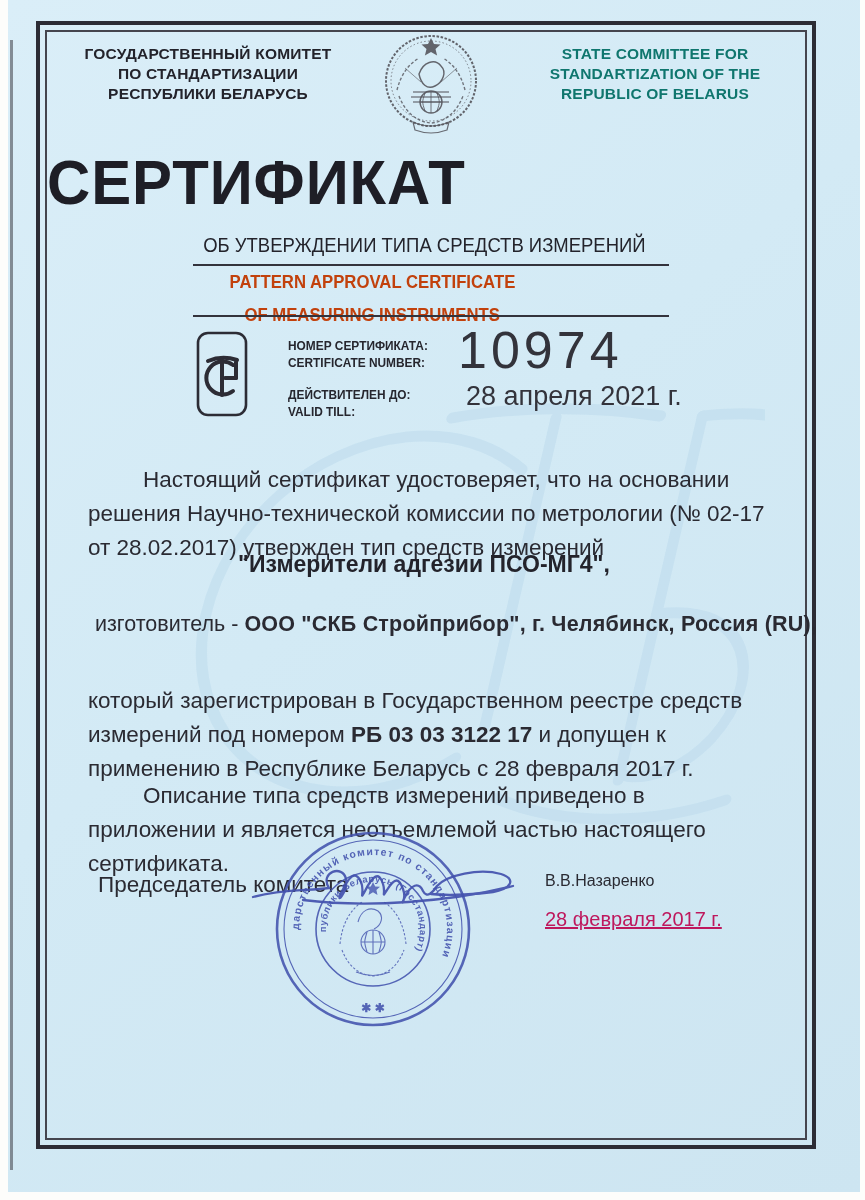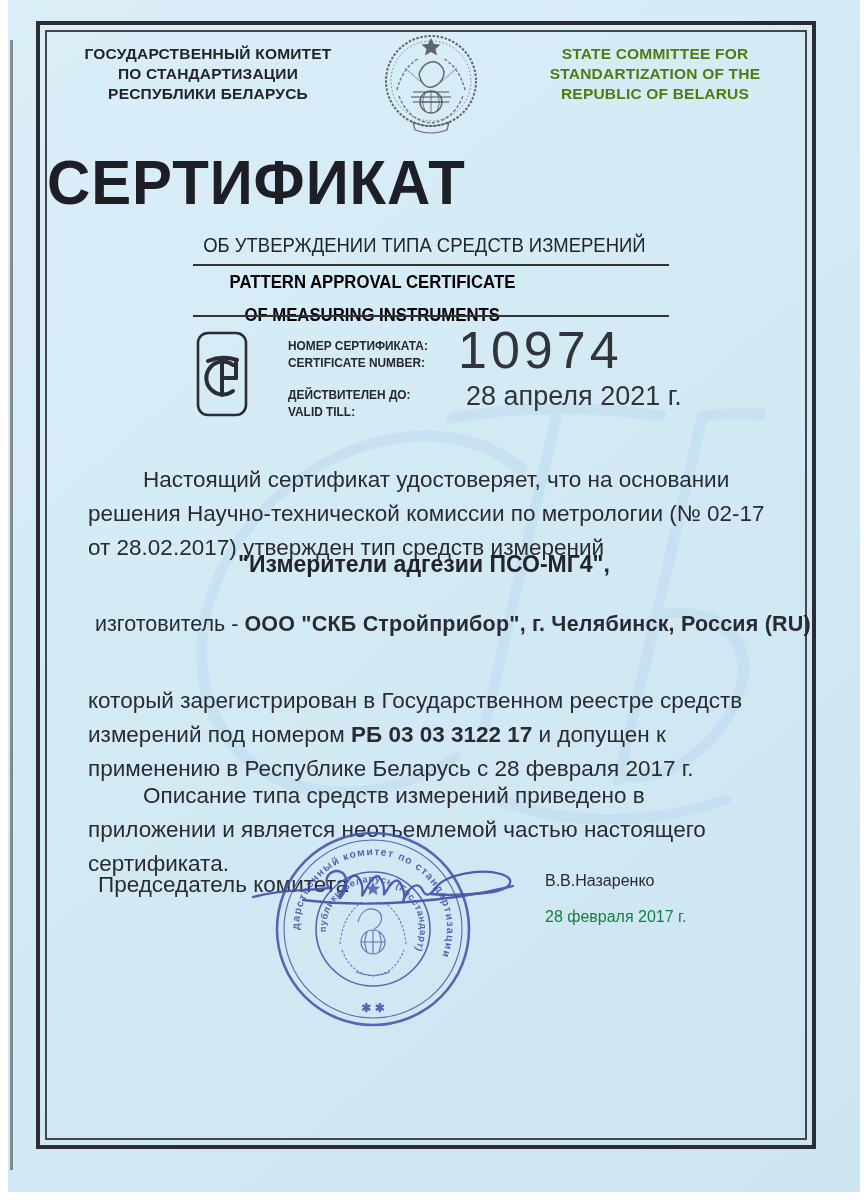--- a/index.html
+++ b/index.html
@@ -10,53 +10,53 @@
   .scan-edge{position:absolute;left:10px;top:40px;width:3px;height:1130px;background:#3c3c44;opacity:.55;}
   .frame-outer{position:absolute;left:36px;top:21px;width:772px;height:1120px;border:4px solid #2c2c35;}
   .frame-inner{position:absolute;inset:5px;border:2px solid #45454e;}
   .abs{position:absolute;}
   .cond{display:inline-block;transform:scaleX(.88);transform-origin:left center;}
   .condc{display:inline-block;transform:scaleX(.88);transform-origin:center center;}
 
   .hdr-left{left:58px;top:44px;width:300px;text-align:center;font-weight:bold;
             font-size:15.5px;line-height:20px;letter-spacing:.2px;color:#23232b;}
   .hdr-right{left:524px;top:44px;width:262px;text-align:center;font-weight:bold;
-             font-size:15.5px;line-height:20px;letter-spacing:.2px;color:#4d7c0f;}
+             font-size:15.5px;line-height:20px;letter-spacing:.2px;color:#0f766e;}
   .emblem{left:383px;top:30px;}
 
   .title{left:36px;top:146px;width:776px;text-align:left;font-weight:bold;
          font-size:63px;letter-spacing:1px;color:#1e1e26;}
   .title .condc{transform:scaleX(.95);}
   .subtitle-ru{left:36px;top:233px;width:776px;text-align:center;font-weight:normal;
                font-size:21px;color:#23232b;}
   .rule{height:2px;background:#33333c;}
   .rule1{left:193px;top:264px;width:476px;}
   .rule2{left:193px;top:315px;width:476px;}
-  .sub-en{left:36px;width:672px;text-align:center;font-weight:bold;font-size:19px;color:#000000;}
+  .sub-en{left:36px;width:672px;text-align:center;font-weight:bold;font-size:19px;color:#c2410c;}
   .sub-en1{top:271px;}
   .sub-en2{top:284px;margin-top:20px;}
 
   .stb-logo{left:196px;top:331px;}
   .numlbl{left:288px;width:190px;font-weight:bold;font-size:13.5px;line-height:17px;color:#26262e;}
   .numlbl1{top:337px;}
   .numlbl2{top:386px;}
   .cert-number{left:458px;top:320px;font-size:52px;letter-spacing:4px;color:#33333b;}
   .valid-value{left:466px;top:381px;font-size:27px;color:#33333b;}
 
   .body-par{left:88px;font-size:22.5px;line-height:34px;color:#2a2a32;}
   .p1{top:463px;width:694px;text-indent:55px;}
   .instrument{left:36px;top:551px;width:776px;text-align:center;font-weight:bold;font-size:23px;color:#23232b;}
   .manufacturer{left:95px;top:612px;white-space:nowrap;font-size:21.5px;color:#2a2a32;}
   .manufacturer b{letter-spacing:.2px;}
   .p3{top:684px;width:698px;}
   .p4{top:779px;width:660px;text-indent:55px;}
 
   .sig-label{left:98px;top:872px;font-size:22.5px;color:#2a2a32;}
   .sig-name{left:545px;top:872px;font-size:16px;color:#2a2a32;}
-  .sig-date{left:545px;top:908px;font-size:16px;color:#15803d;}
+  .sig-date{left:545px;top:908px;font-size:20px;color:#be185d;text-decoration:underline;}
 
   .watermark{left:105px;top:300px;opacity:.85;}
   .stamp{left:270px;top:826px;}
   .signature{left:245px;top:848px;}
   .stamp-text{font-family:"Liberation Sans",sans-serif;font-weight:bold;fill:#4353ae;}
 </style>
 </head>
 <body>
 
 <div id="root">

